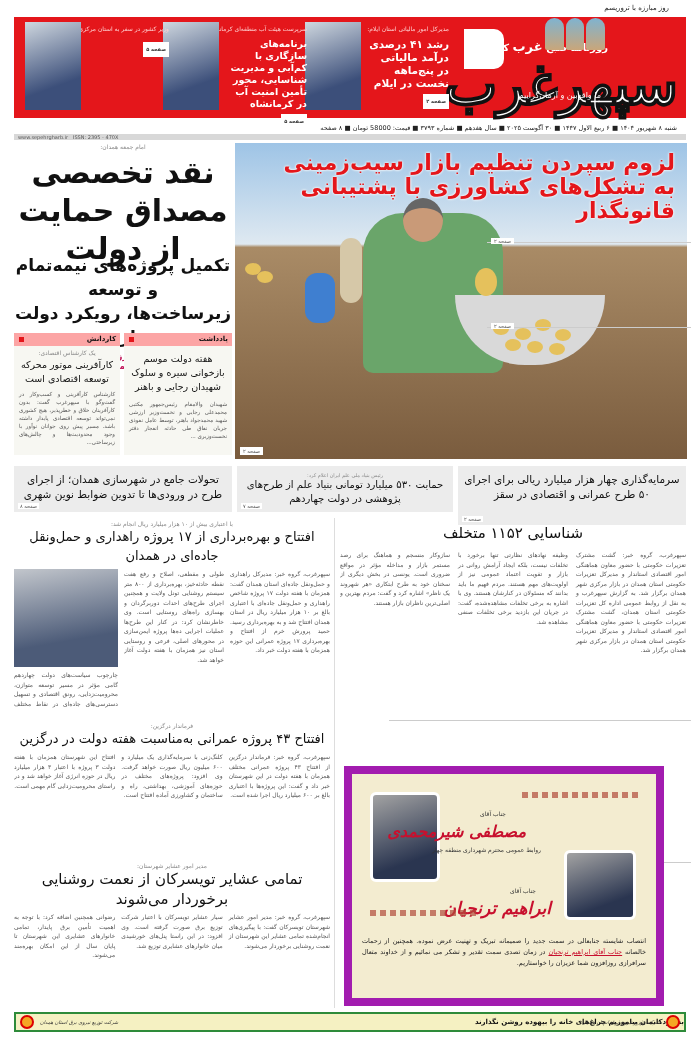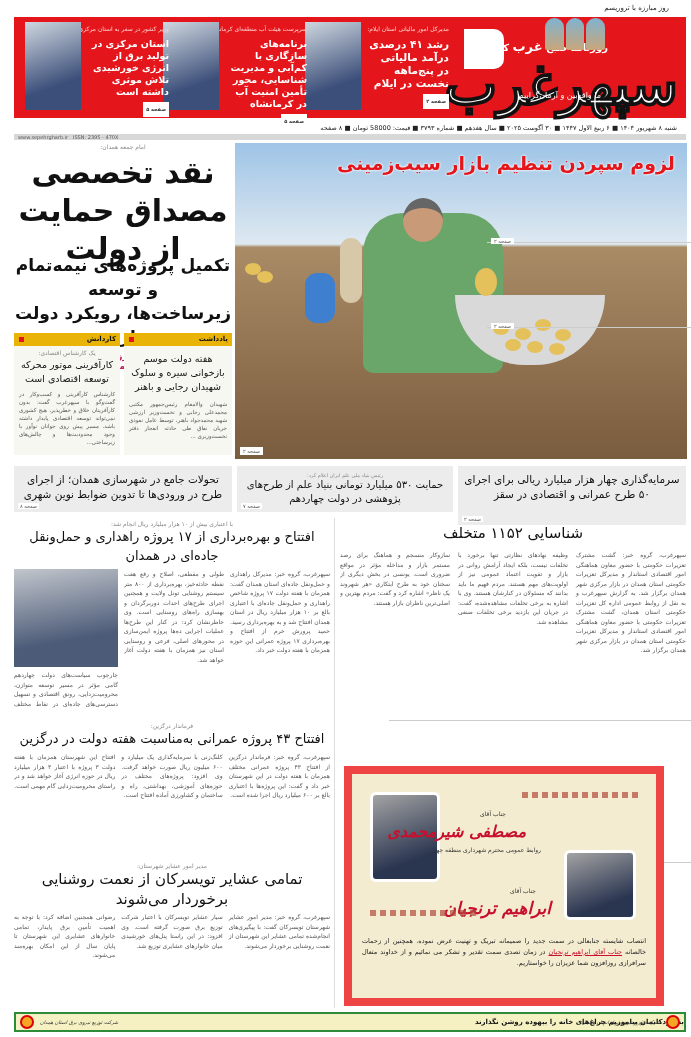--- a/index.html
+++ b/index.html
@@ -22,32 +22,32 @@
 .dateline{right:14px;top:124px;font-size:6.5px;color:#222;white-space:nowrap}
 .urlbar{left:14px;top:134px;width:672px;height:6px;background:#d8d8d8;font-size:5px;color:#555;direction:ltr;padding-left:4px;line-height:6px}
 .kicker-s{font-size:6px;color:#888;text-align:center}
 .h-huge{font-size:30px;font-weight:bold;text-align:center;line-height:38px;color:#111}
 .h-big{font-size:17px;font-weight:bold;text-align:center;line-height:24px}
 .h-mid{font-size:12.5px;font-weight:bold;text-align:center;line-height:18px}
 .sub-red{font-size:9px;color:#c2185b;text-align:center;font-weight:bold}
 .rule{height:1px;background:#ccc;position:relative}
 .pgtag{font-size:5px;color:#555;background:#fff}
 .boxcol{background:#f7f7f2;}
-.boxhead{height:13px;background:#eab308;font-size:7px;font-weight:bold;padding-right:4px;line-height:13px;position:relative}
+.boxhead{height:13px;background:#fca5a5;font-size:7px;font-weight:bold;padding-right:4px;line-height:13px;position:relative}
 .boxhead::after{content:"";position:absolute;left:5px;top:4px;width:5px;height:5px;background:#e4161b}
 .body-txt{font-size:6px;line-height:9.5px;color:#555;text-align:justify}
 .gray-card{background:#ececec;padding:6px 6px}
 .hero{left:235px;top:143px;width:452px;height:316px;background:linear-gradient(180deg,#9ec4e6 0%,#dfe9f1 32%,#a98b66 33%,#7a5c3e 100%);overflow:hidden}
-.hero-title{position:absolute;right:12px;top:8px;color:#e4161b;font-size:19px;font-weight:bold;line-height:24px;text-shadow:0 0 3px #fff,0 0 2px #fff}
+.hero-title{position:absolute;right:12px;top:8px;color:#e4161b;font-size:22px;font-weight:bold;line-height:24px;text-shadow:0 0 3px #fff,0 0 2px #fff}
 .farmer{position:absolute;left:128px;top:70px;width:140px;height:160px;background:#6aa56a;border-radius:40px 40px 10px 10px}
 .farmer-head{position:absolute;left:168px;top:55px;width:40px;height:44px;background:#c99a78;border-radius:50%;border-top:10px solid #666}
 .bowl{position:absolute;left:220px;top:152px;width:150px;height:70px;background:#d9d9d9;border-radius:0 0 75px 75px}
 .pot{position:absolute;width:16px;height:12px;background:#e5c15c;border-radius:50%}
 .worker{position:absolute;background:#3f7fd0;border-radius:12px}
-.ad{left:344px;top:766px;width:320px;height:240px;background:#ef4444;padding:8px}
+.ad{left:344px;top:766px;width:320px;height:240px;background:#a21caf;padding:8px}
 .ad-in{width:100%;height:100%;background:#f3ecd0;position:relative}
 .ad-photo{position:absolute;background:linear-gradient(160deg,#a3a3a3,#2a3550 75%);border:3px solid #fff;border-radius:6px}
 .ad-name{position:absolute;color:#c8102e;font-family:"DejaVu Serif",serif;font-weight:bold;font-style:italic}
 .ad-small{position:absolute;font-size:6px;color:#333}
 .ad-body{position:absolute;right:10px;left:10px;top:162px;font-size:6.5px;line-height:11px;color:#222;text-align:justify}
 .ad-body span{color:#c8102e;text-decoration:underline}
 .ad-sign{position:absolute;left:60px;right:60px;bottom:8px;height:22px;background:#fff;border:1px solid #999;border-radius:8px;text-align:center;color:#c8102e;font-weight:bold;font-size:10px;line-height:20px}
 .footer{left:14px;top:1012px;width:672px;height:20px;background:#f5f1c2;border:2px solid #2e8b3a;font-size:7px;font-weight:bold;text-align:right;line-height:16px}
 .footer .lg{position:absolute;top:1px;width:14px;height:14px;background:#f5a623;border-radius:50%;border:2px solid #d00}
 .footer .co{position:absolute;top:0;font-size:5px;font-weight:normal;font-style:italic;color:#333}
@@ -75,21 +75,21 @@
 
 <div class="abs teaser" style="left:305px">
   <div class="tx"><div class="kicker">مدیرکل امور مالیاتی استان ایلام:</div><div>رشد ۴۱ درصدی درآمد مالیاتی در پنج‌ماهه نخست در ایلام</div><span class="pg">صفحه ۲</span></div>
   <div class="photo"></div>
 </div>
 <div class="abs teaser" style="left:163px">
   <div class="tx"><div class="kicker">سرپرست هیئت آب منطقه‌ای کرمانشاه:</div><div style="font-size:9.5px;line-height:12px">برنامه‌های سازگاری با کم‌آبی و مدیریت شناسایی، محور تأمین امنیت آب در کرمانشاه</div><span class="pg">صفحه ۵</span></div>
   <div class="photo"></div>
 </div>
 <div class="abs teaser" style="left:25px">
-  <div class="tx"><div class="kicker">وزیر کشور در سفر به استان مرکزی:</div><div style="font-size:9.5px;line-height:12px">استان مرکزی در تولید برق از انرژی خورشیدی تلاش موثری داشته است</div><span class="pg">صفحه ۵</span></div>
+  <div class="tx"><div class="kicker">وزیر کشور در سفر به استان مرکزی:</div><span class="pg">صفحه ۵</span></div>
   <div class="photo"></div>
 </div>
 
 <div class="abs dateline">شنبه ۸ شهریور ۱۴۰۴ ■ ۶ ربیع الاول ۱۴۴۷ ■ ۳۰ آگوست ۲۰۲۵ ■ سال هفدهم ■ شماره ۳۷۹۳ ■ قیمت: 58000 تومان ■ ۸ صفحه</div>
 <div class="abs urlbar"><span>www.sepehrgharb.ir</span>&nbsp;&nbsp;&nbsp;<span>ISSN: 2395 - 470X</span></div>
 
 <div class="abs hero">
   <div class="worker" style="left:70px;top:130px;width:30px;height:50px"></div>
   <div class="worker" style="left:105px;top:95px;width:22px;height:65px;background:#d6c8a8"></div>
   <div class="farmer"></div>
@@ -100,20 +100,21 @@
   <div class="pot" style="left:300px;top:176px"></div>
     <div class="pot" style="left:320px;top:186px"></div>
   <div class="pot" style="left:270px;top:196px"></div>
     <div class="pot" style="left:292px;top:198px"></div>
   <div class="pot" style="left:314px;top:200px"></div>
     <div class="pot" style="left:240px;top:125px;width:22px;height:28px"></div>
   <div class="pot" style="left:10px;top:120px"></div>
     <div class="pot" style="left:22px;top:128px"></div>
   <div class="hero-title">
     <div>لزوم سپردن تنظیم بازار سیب‌زمینی</div>
+    <div>به تشکل‌های کشاورزی با پشتیبانی قانونگذار</div>
   </div>
   <span class="pgtag" style="position:absolute;left:5px;bottom:4px;padding:1px 3px">صفحه ۲</span>
 </div>
 
 <div class="abs" style="left:14px;top:143px;width:218px">
   <div class="kicker-s" style="margin-bottom:4px">امام جمعه همدان:</div>
   <div class="h-huge">
     <div>نقد تخصصی</div>
     <div>مصداق حمایت از دولت</div>
   </div>

